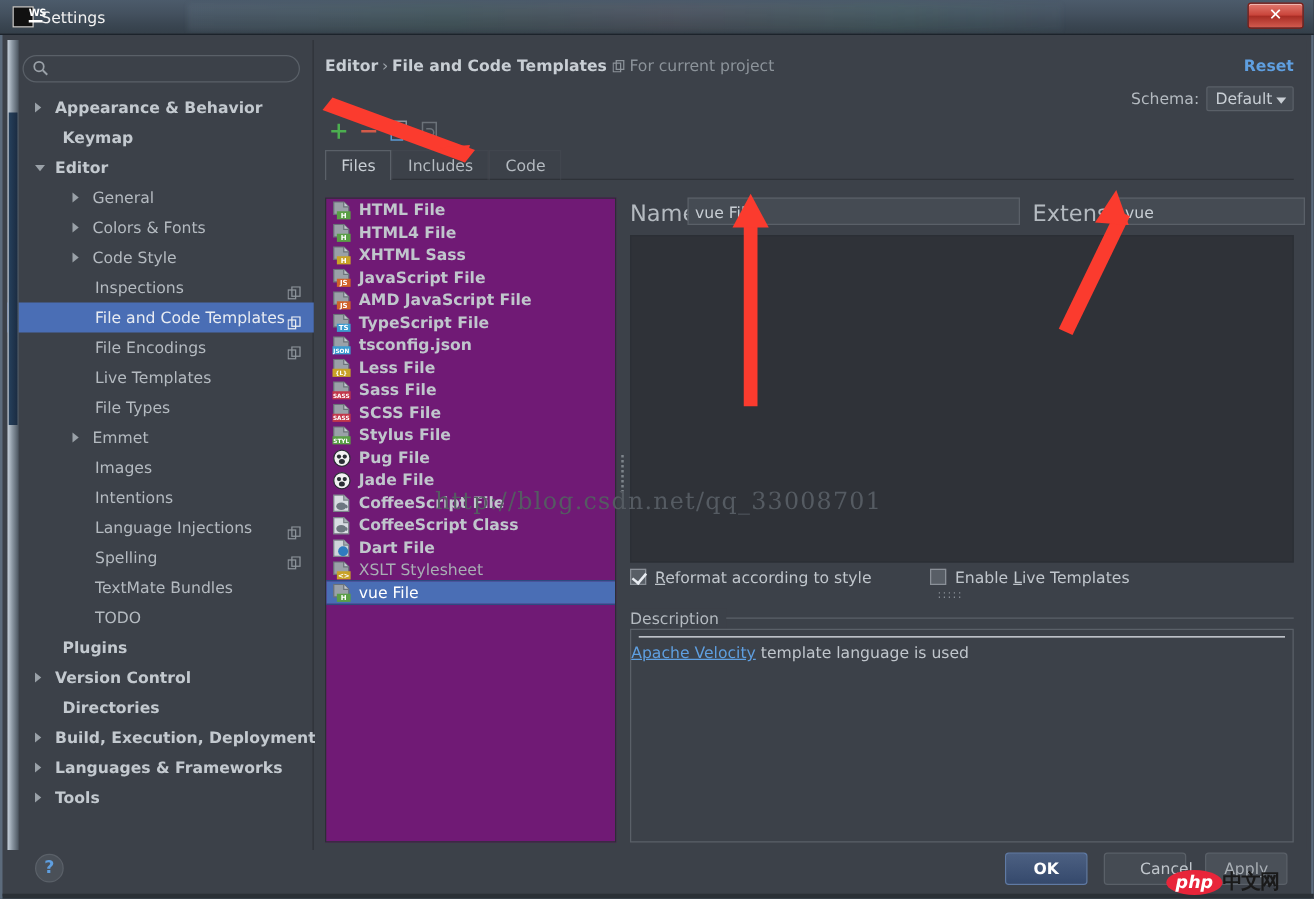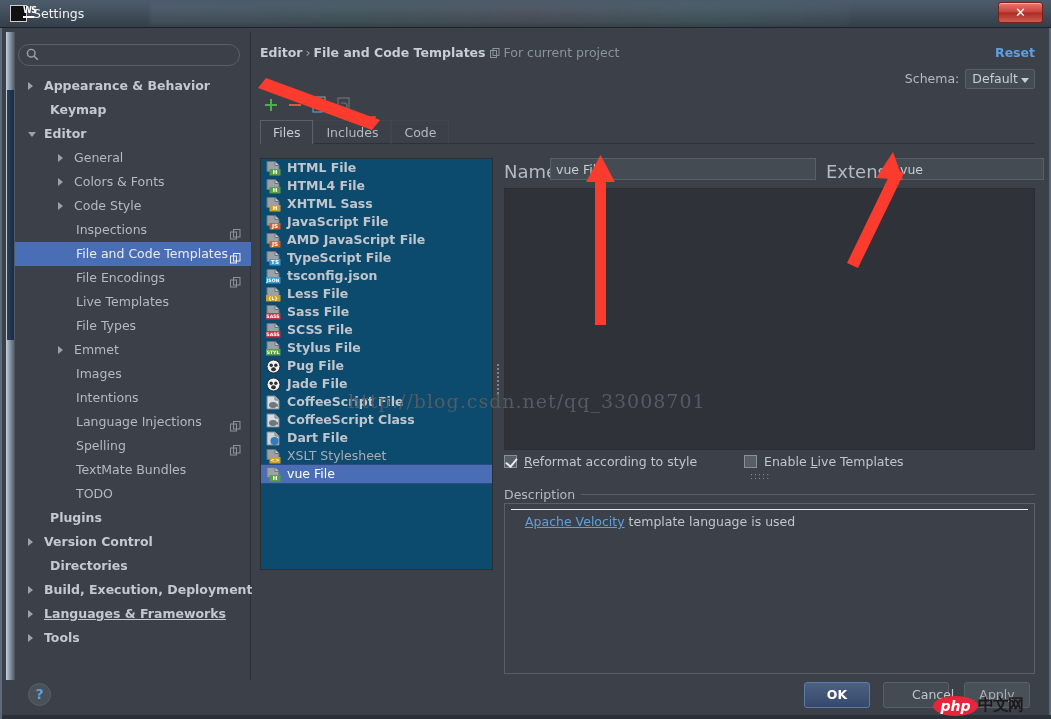--- a/index.html
+++ b/index.html
@@ -139,22 +139,22 @@
   .tabs{ position:absolute; left:8px; top:88px; width:775px; height:24px; border-bottom:1px solid #2e3238;}
   .tab{
     float:left; height:24px; line-height:23px; padding:0 12px; font-size:12.5px;
     color:#b4bac0; border:1px solid transparent; border-bottom:none;
   }
   .tab.active{ background:#3c4149; border-color:#5a6068; color:#c8ced4; }
   .tab.inact{ border-color:#4a505860; }
 
   
   .tpl-list{
-    position:absolute; left:8px; top:126px; width:233px; height:412px;
-    background:#0c4a6e; border:1px solid #2b2f35;
+    position:absolute; left:8px; top:126px; width:233px; height:516px;
+    background:#701a75; border:1px solid #2b2f35;
     overflow:hidden;
   }
   .tpl-row{
     position:relative; height:18px; line-height:18px; padding-left:26px;
     font-size:12.5px; color:#c0c6cc; font-weight:bold; white-space:nowrap;
   }
   .tpl-row.dim{ font-weight:normal; color:#a8aeb4;}
   .tpl-row.sel{ background:#4a6eb5; color:#ffffff; outline:1px solid #2d4a80; }
   .ficon{ position:absolute; left:5px; top:2px; width:15px; height:15px; }
 
@@ -194,21 +194,21 @@
   .desc-group{
     position:absolute; left:252px; top:455px; width:531px; height:187px;
   }
   .desc-title{ position:absolute; left:0; top:0; font-size:12.5px; color:#b4bac0; background:#3c4149; padding-right:6px; z-index:2;}
   .desc-line{ position:absolute; left:76px; top:7px; right:0; height:1px; background:#5a6068;}
   .desc-box{
     position:absolute; left:0; top:16px; width:531px; height:171px;
     background:#3c4149; border:1px solid #5a6068;
   }
   .desc-box .topline{ position:absolute; left:6px; right:6px; top:5px; height:1px; background:#e8ecf2;}
-  .desc-text{ position:absolute; left:20px; top:10px; font-size:12.5px; color:#c0c6cc;}
+  .desc-text{ position:absolute; left:0; top:10px; font-size:12.5px; color:#c0c6cc;}
   .desc-text a{ color:#5f9fe0; text-decoration:underline; }
 
   
   .watermark{
     position:absolute; left:342px; top:358px; font-size:19px; color:#555b62;
     font-family:"DejaVu Serif", serif; letter-spacing:1px; z-index:6; pointer-events:none;
     white-space:nowrap;
   }
 
   
@@ -370,21 +370,21 @@
             </div>
             <div class="tree-row bold">
               <span class="lbl" style="left: 44px;">Directories</span>
             </div>
             <div class="tree-row bold">
               <span class="arrow" style="left: 22px;"></span>
               <span class="lbl" style="left: 38px;">Build, Execution, Deployment</span>
             </div>
             <div class="tree-row bold">
               <span class="arrow" style="left: 22px;"></span>
-              <span class="lbl" style="left: 38px; text-decoration: underline;">Languages &amp; Frameworks</span>
+              <span class="lbl" style="left: 38px;">Languages &amp; Frameworks</span>
             </div>
             <div class="tree-row bold">
               <span class="arrow" style="left: 22px;"></span>
               <span class="lbl" style="left: 38px;">Tools</span>
             </div>
           </div>
       </div>
 
       <div class="left-scroll">
         <div class="thumb"></div>

